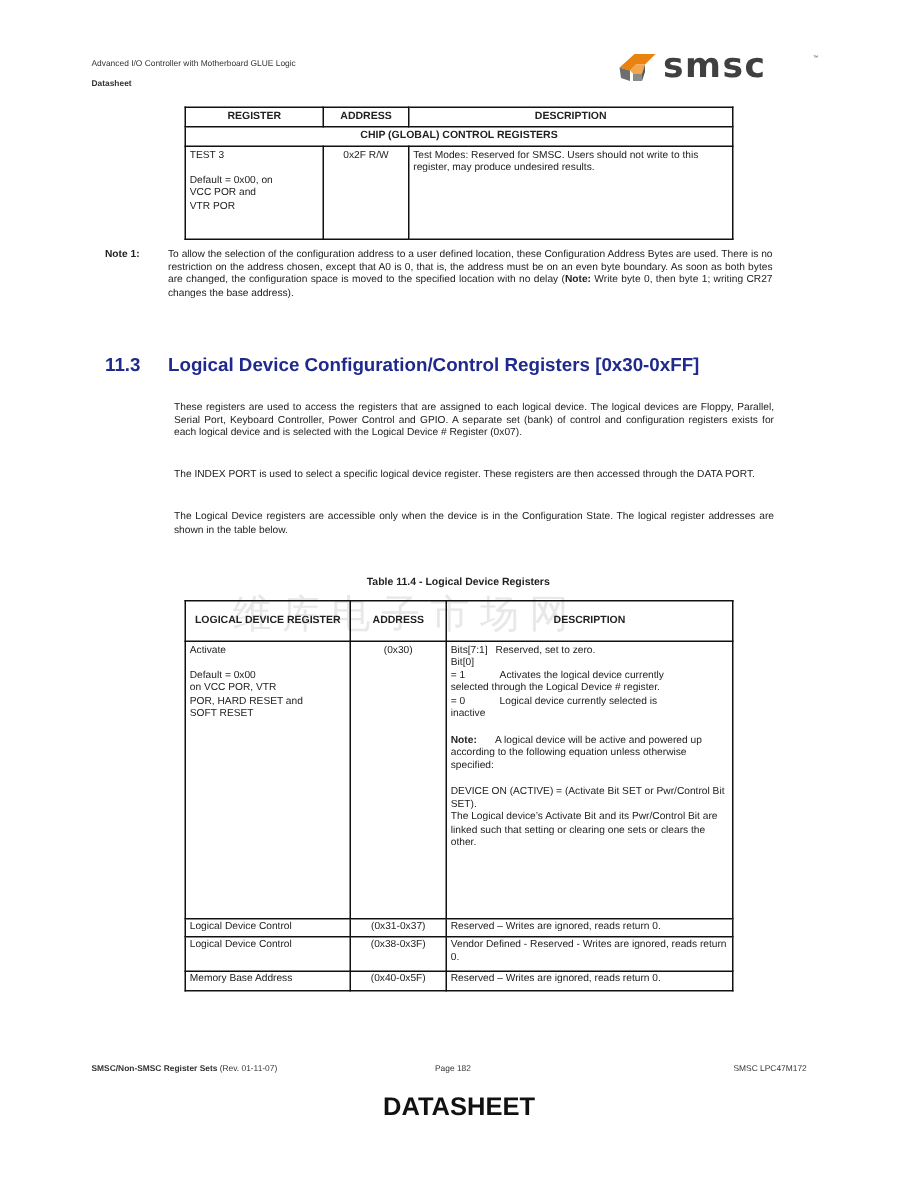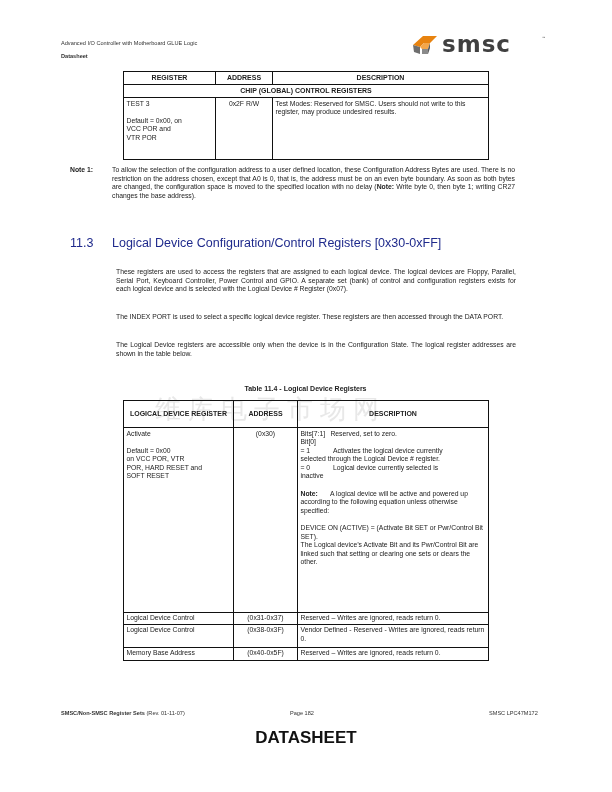--- a/index.html
+++ b/index.html
@@ -34,21 +34,21 @@
     .gap { display: block; height: 8.6px; }
     .bitline { display: block; }
     .bitline .k { display: inline-block; width: 28px; }
     .bitline .k2 { display: inline-block; width: 25px; }
     .bold { font-weight: bold; }
 
     .note { position: absolute; left: 70px; top: 166px; width: 445px; font-size: 6.8px; line-height: 8.6px; color: #222; }
     .note-label { position: absolute; left: 0; top: 0; font-weight: bold; }
     .note-body { margin-left: 42px; text-align: justify; }
 
-    .section { position: absolute; left: 70px; top: 236px; font-size: 12.5px; font-weight: normal; color: #1f2a8c; }
+    .section { position: absolute; left: 70px; top: 236px; font-size: 12.5px; font-weight: bold; color: #1f2a8c; }
     .section .num { display: inline-block; width: 42px; }
 
     .para { position: absolute; left: 116px; width: 400px; font-size: 6.8px; line-height: 8.6px; text-align: justify; color: #222; }
     #p1 { top: 268px; }
     #p2 { top: 313px; }
     #p3 { top: 341px; }
 
     .caption { position: absolute; left: 123px; width: 365px; top: 385px; text-align: center; font-size: 7px; font-weight: bold; color: #222; }
 
     .watermark { position: absolute; left: 155px; top: 368px; font-size: 26px; color: #e8e8e8; letter-spacing: 7px; font-family: Liberation Mono, monospace; z-index: 0; white-space: nowrap; margin-top: 24px; }

